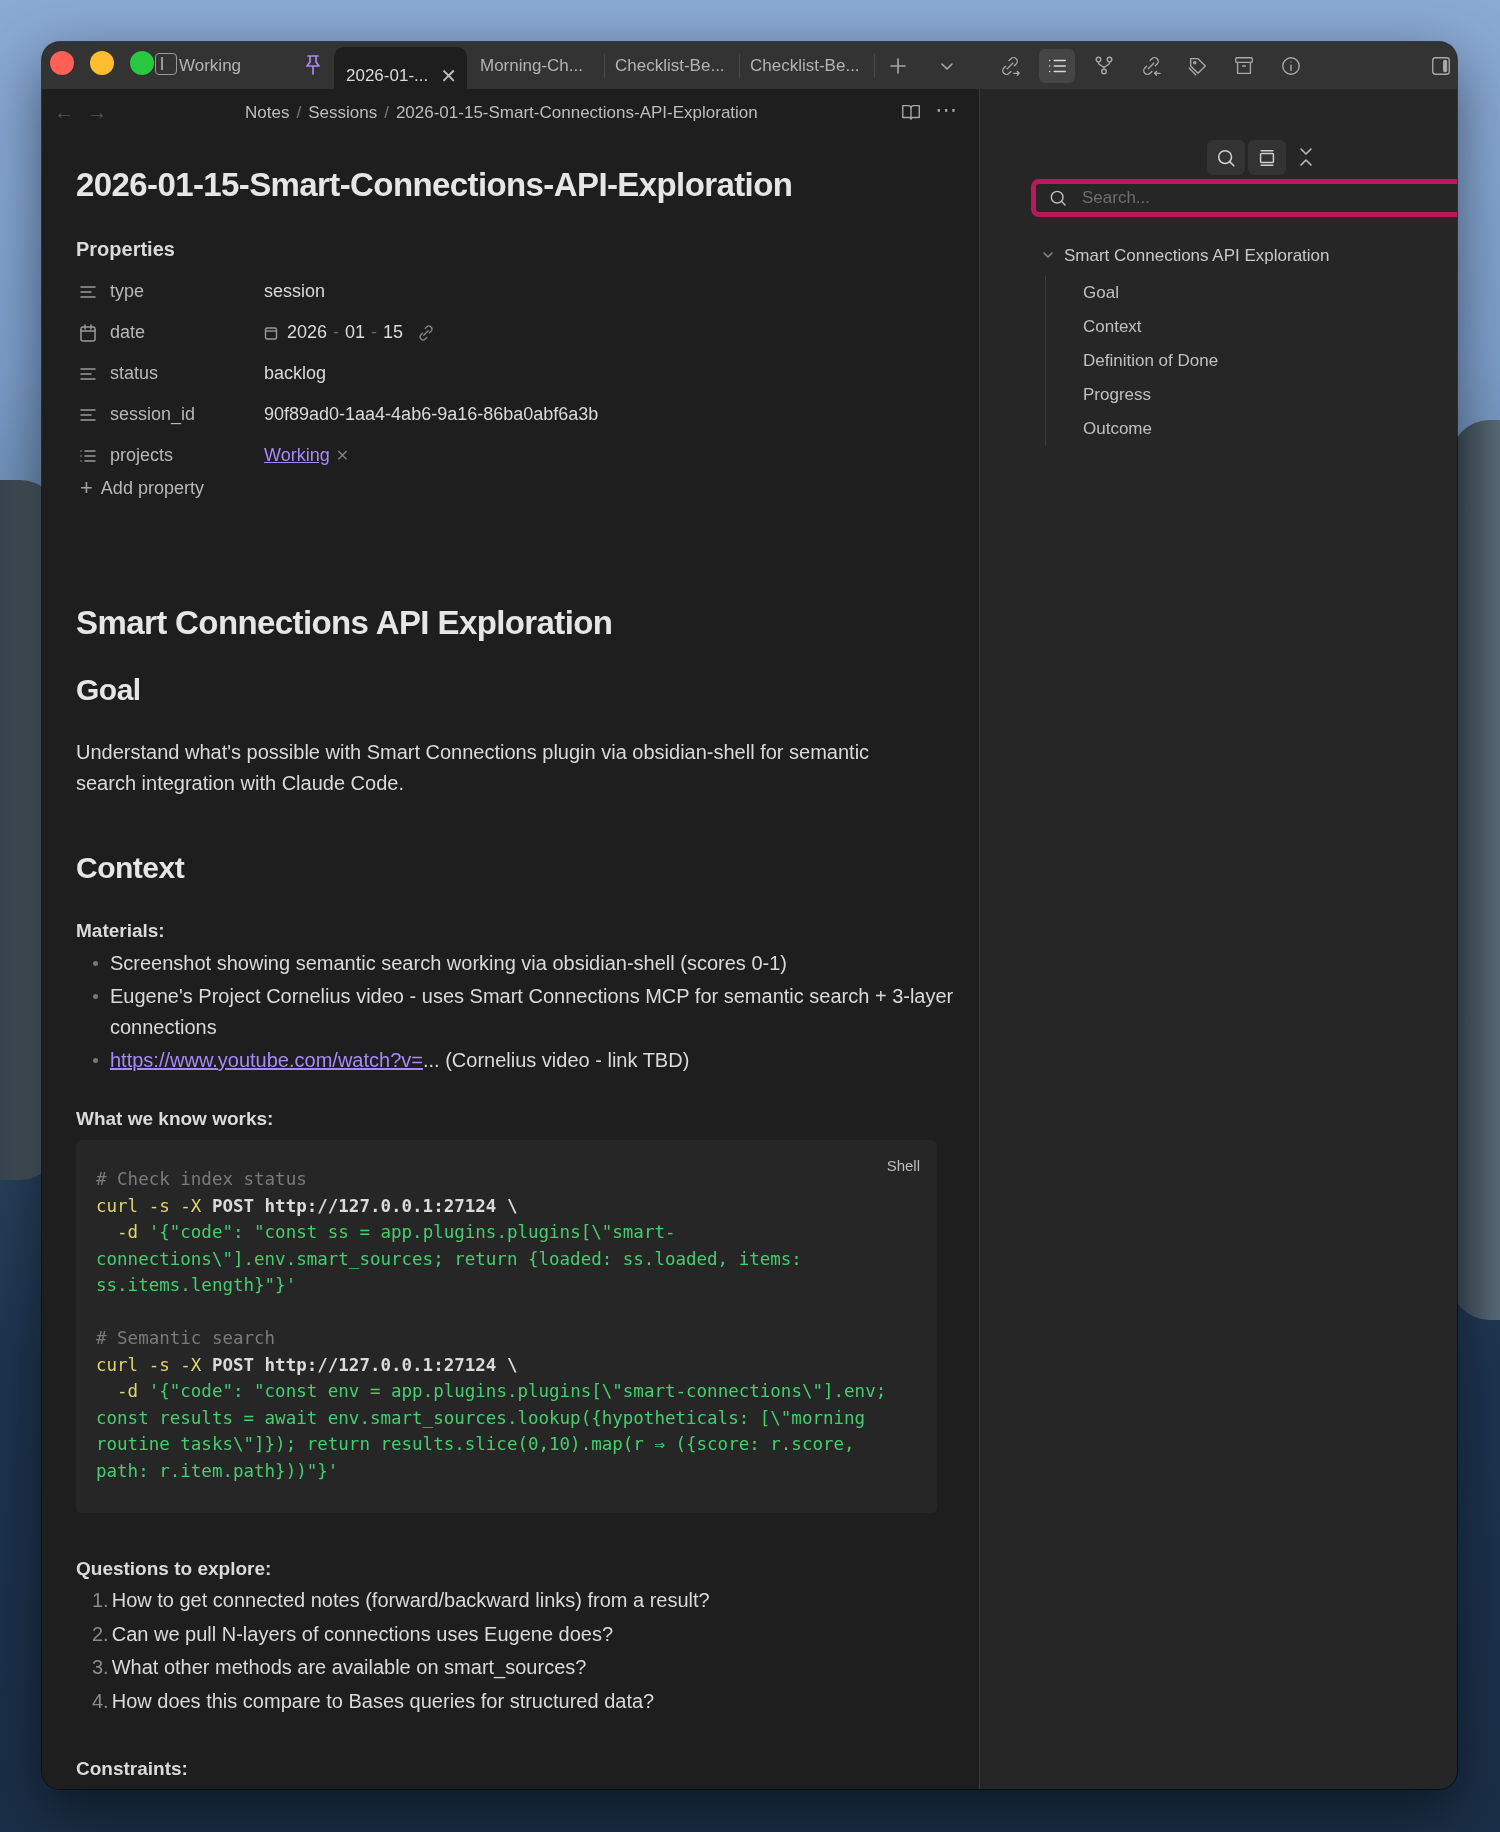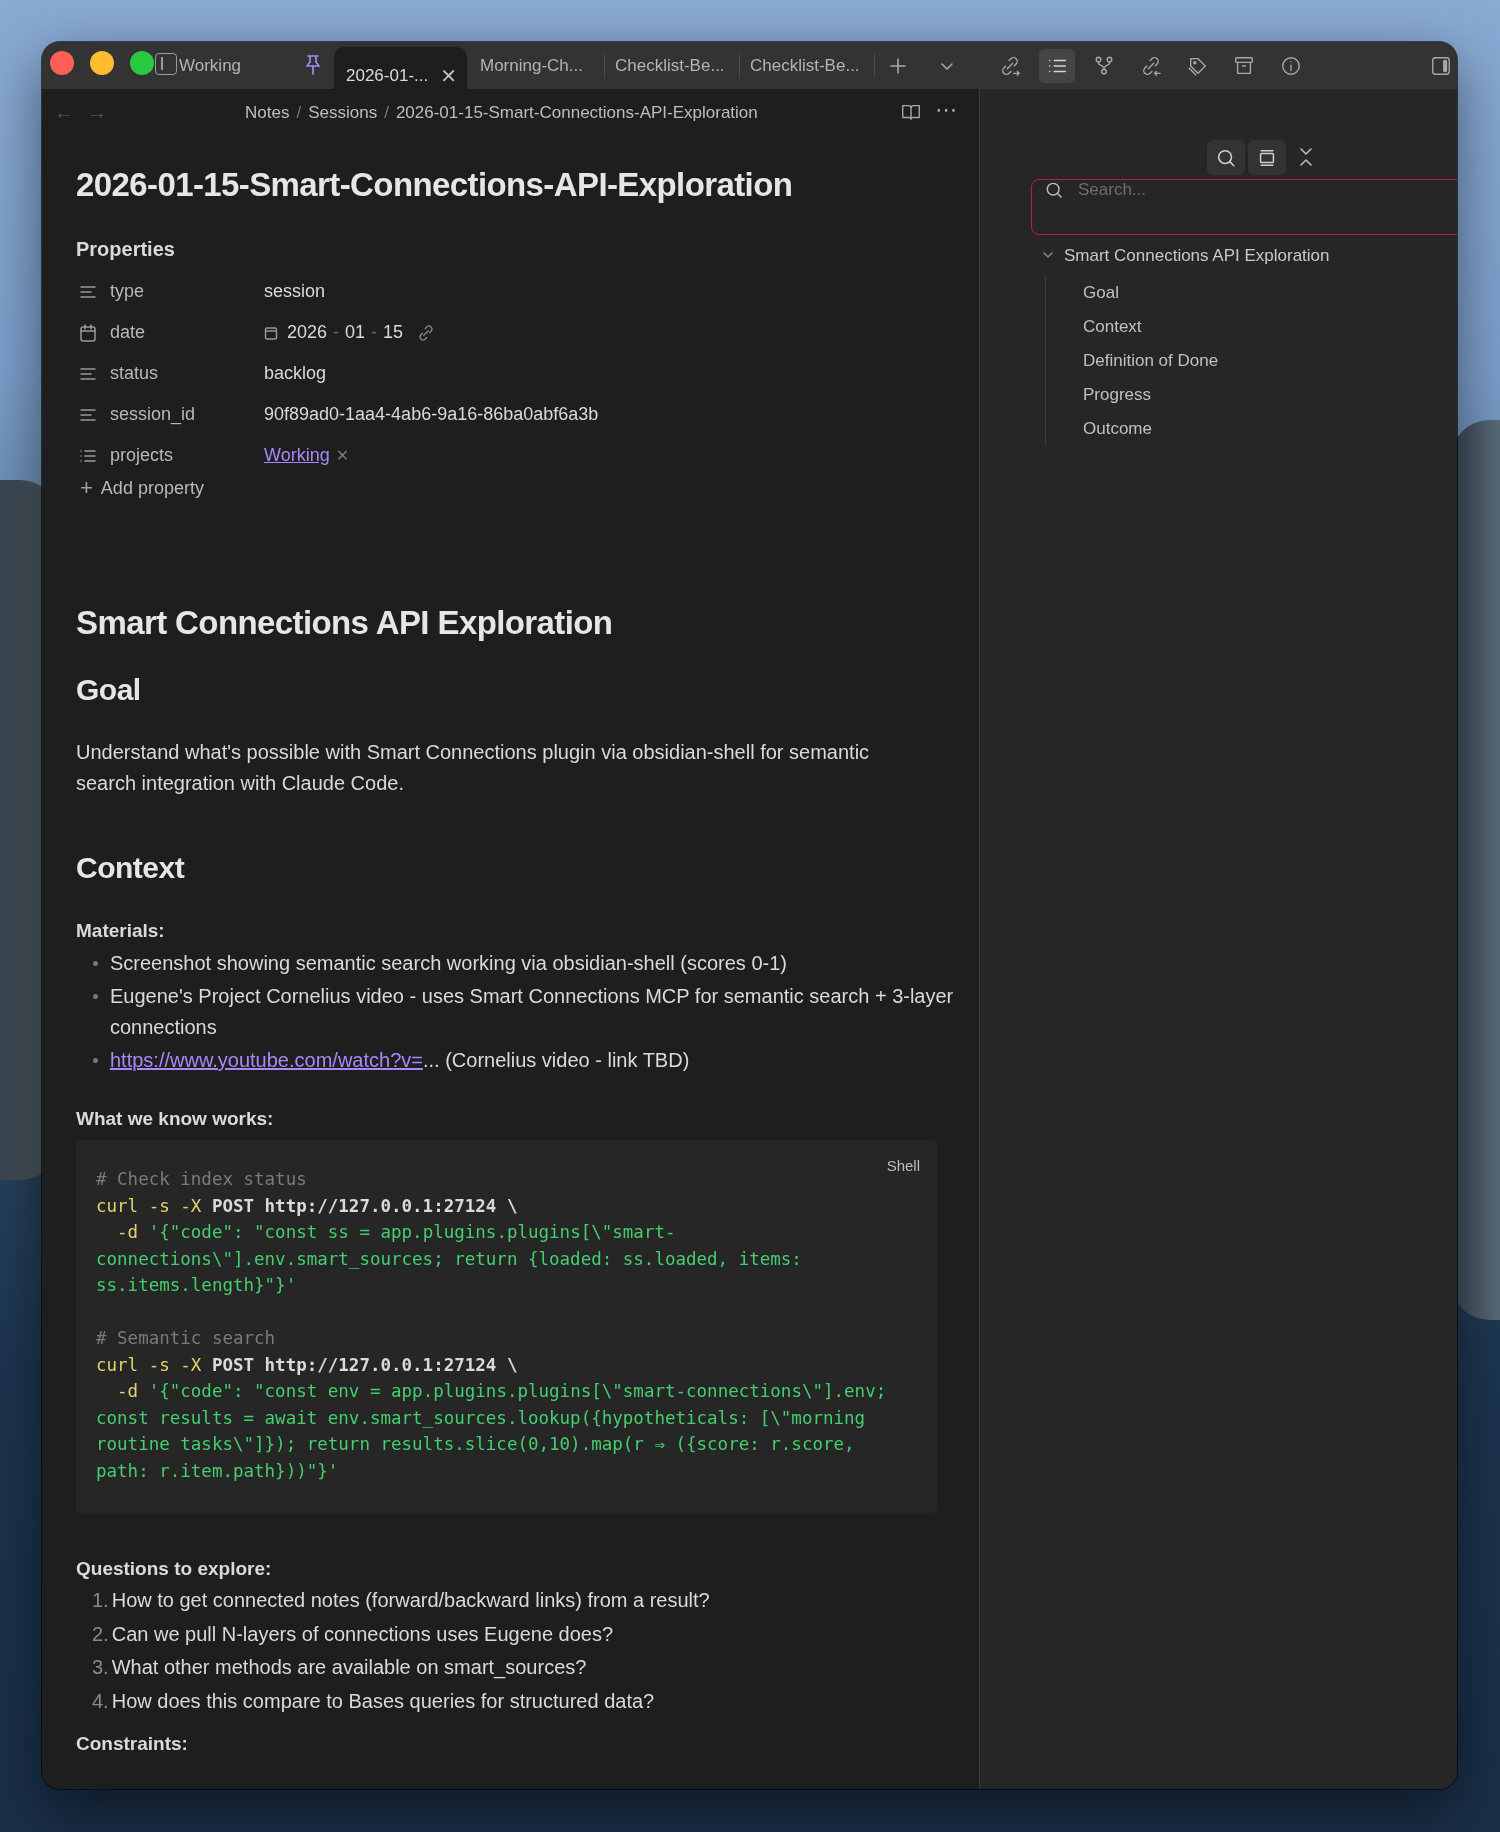--- a/index.html
+++ b/index.html
@@ -101,36 +101,36 @@
   .code-lang { position: absolute; right: 17px; top: 13px; font-family: "Liberation Sans", sans-serif; font-size: 15px; color: #bdbdbd; }
   .code-line { white-space: pre; }
   .c-comment { color: #7b7b7b; }
   .c-cmd { color: #e0d56e; }
   .c-plain { color: #dadada; font-weight: bold; }
   .c-str { color: #44cf6e; }
   .questions-label { margin-top: 45px; }
   ol.numbered { list-style: none; margin-top: 4px; }
   ol.numbered li { font-size: 20px; line-height: 33.5px; color: #dadada; padding-left: 16px; }
   ol.numbered .num { color: #8a8a8a; margin-right: 3px; }
-  .constraints-label { margin-top: 15px; }
+  .constraints-label { margin-top: 40px; }
 
   
   .divider { position: absolute; left: 937px; top: 47px; width: 1px; bottom: 0; background: #3a3a3a; }
   .right {
     position: absolute; left: 938px; top: 47px; right: 0; bottom: 0; background: #262626;
   }
   .rp-btn {
     position: absolute; top: 51px; width: 38px; height: 35px; border-radius: 6px; background: #333;
     display: flex; align-items: center; justify-content: center; color: #cfcfcf;
   }
   .rp-btn svg { width: 22px; height: 22px; }
   .rp-collapse { position: absolute; left: 315px; top: 56px; color: #bbb; }
   .rp-search {
-    position: absolute; left: 51px; top: 90px; right: -10px; height: 56px; border: 1px solid #be185d; border-radius: 8px;
-    background: #262626; display: flex; align-items: flex-start; padding-left: 12px;
+    position: absolute; left: 51px; top: 90px; right: -10px; height: 38px; border: 5px solid #be185d; border-radius: 8px;
+    background: #262626; display: flex; align-items: center; padding-left: 12px;
   }
   .rp-search svg { width: 20px; height: 20px; margin-right: 14px; }
   .rp-search input {
     background: transparent; border: none; outline: none; font-size: 17px; color: #ccc; width: 300px;
     font-family: "Liberation Sans", sans-serif;
   }
   .rp-search input::placeholder { color: #6e6e6e; }
   .outline { position: absolute; left: 61px; top: 153px; }
   .outline-root { display: flex; align-items: center; font-size: 17px; color: #c8c8c8; height: 28px; }
   .outline-root .chev { width: 14px; margin-right: 9px; color: #888; font-size: 12px; }

